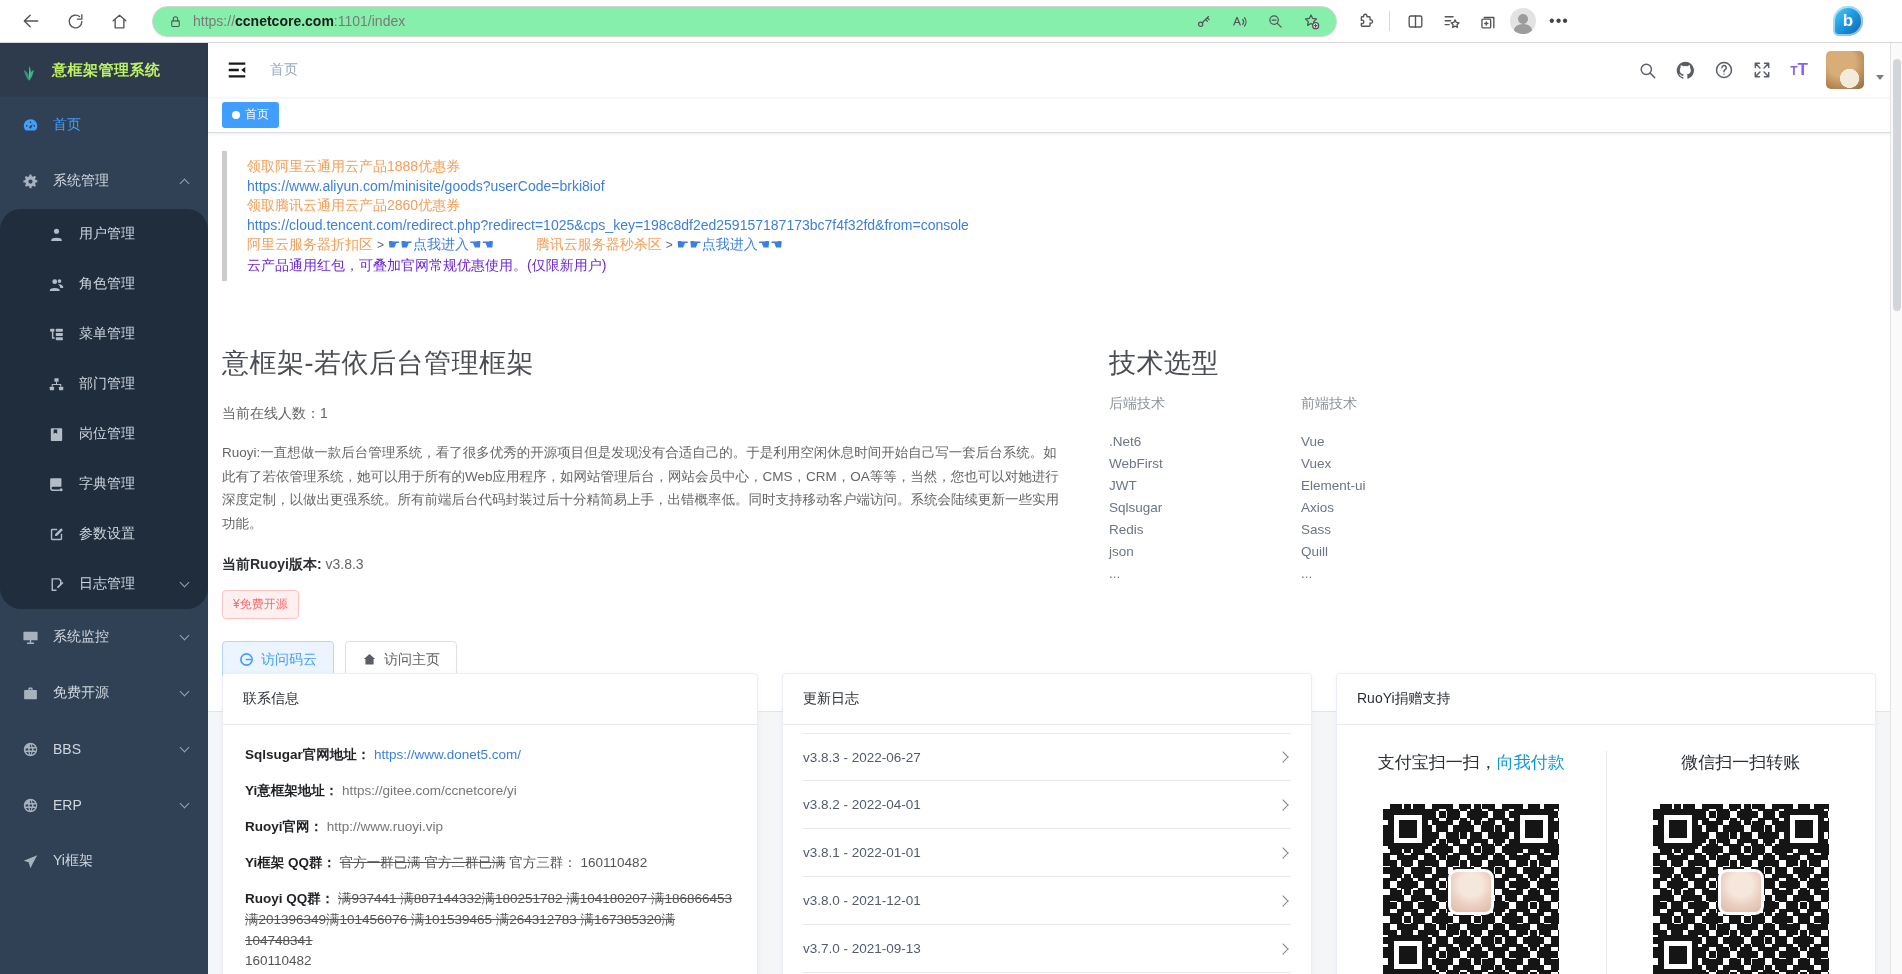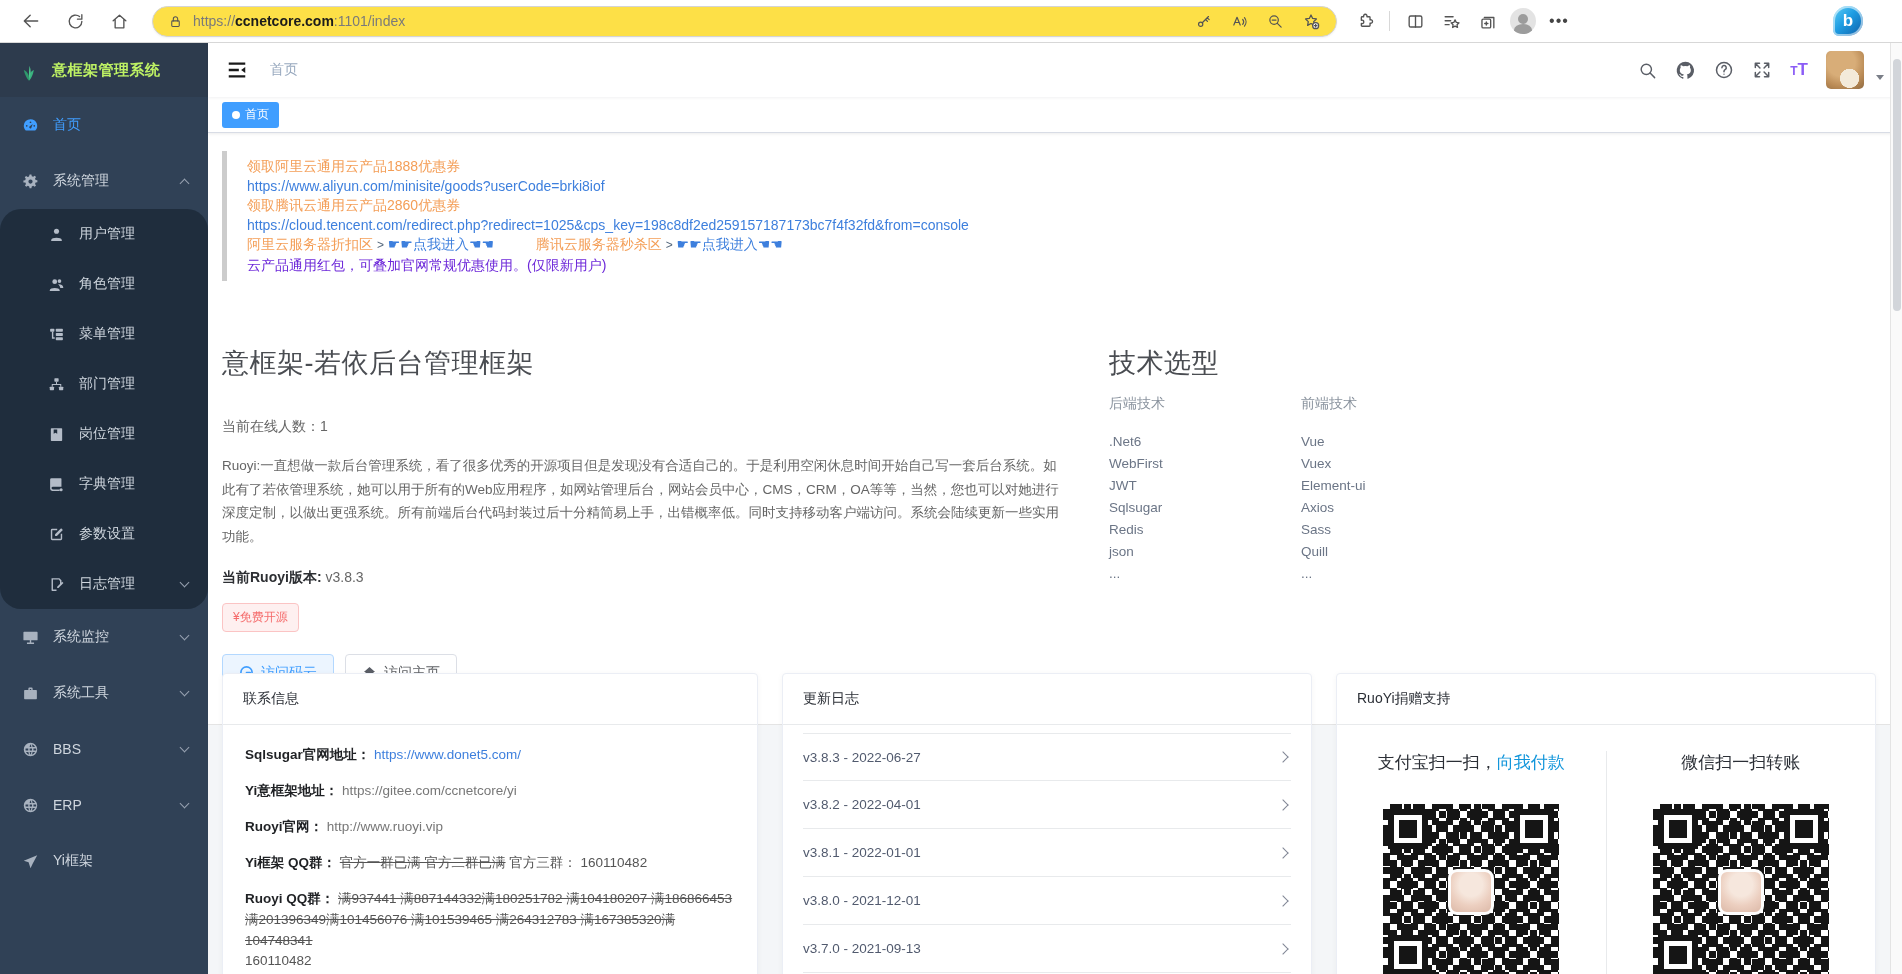--- a/index.html
+++ b/index.html
@@ -4,21 +4,21 @@
 <style>
   *{margin:0;padding:0;box-sizing:border-box;}
   html,body{width:1902px;height:974px;overflow:hidden;font-family:"Liberation Sans","DejaVu Sans",sans-serif;background:#fff;}
   .screen{position:relative;width:1902px;height:974px;overflow:hidden;}
 
   
   .chrome{position:absolute;left:0;top:0;width:100%;height:43px;background:#fff;border-bottom:1px solid #d9d9d9;display:flex;align-items:center;}
   .bicon{width:34px;height:34px;display:flex;align-items:center;justify-content:center;border-radius:6px;flex:0 0 auto;cursor:pointer;}
   .bicon svg{stroke:#545454;fill:none;stroke-width:1.7;stroke-linecap:round;stroke-linejoin:round;}
   .chrome-left{display:flex;align-items:center;gap:10px;padding-left:14px;}
-  .url-pill{margin-left:16px;width:1185px;height:31px;border:1px solid #d4d4d4;border-radius:16px;background:#fde047;box-shadow:0 1px 2px rgba(0,0,0,.05);display:flex;align-items:center;padding:0 8px 0 12px;}
+  .url-pill{margin-left:16px;width:1185px;height:31px;border:1px solid #d4d4d4;border-radius:16px;background:#86efac;box-shadow:0 1px 2px rgba(0,0,0,.05);display:flex;align-items:center;padding:0 8px 0 12px;}
   .url-pill .txt{font-size:14px;color:#7a7a7a;margin-left:8px;flex:1;white-space:nowrap;overflow:hidden;}
   .url-pill .txt b{color:#1b1b1b;font-weight:bold;}
   .pill-icons{display:flex;align-items:center;gap:2px;}
   .chrome-right{display:flex;align-items:center;gap:2px;margin-left:10px;}
   .vdiv{width:1px;height:20px;background:#d8d8d8;margin:0 6px;}
   .avatar-chip{width:26px;height:26px;border-radius:50%;background:#e3e3e3;position:relative;overflow:hidden;}
   .avatar-chip::before{content:"";position:absolute;left:50%;top:6px;width:10px;height:10px;margin-left:-5px;border-radius:50%;background:#9c9c9c;}
   .avatar-chip::after{content:"";position:absolute;left:50%;top:16px;width:18px;height:12px;margin-left:-9px;border-radius:50% 50% 0 0;background:#9c9c9c;}
   .dots{font-size:16px;color:#444;letter-spacing:1px;padding:0 6px;}
   .bing{width:30px;height:30px;border-radius:50% 50% 50% 6px;background:linear-gradient(135deg,#62d0f5 0%,#1e9de3 45%,#0e5ea8 100%);display:flex;align-items:center;justify-content:center;color:#fff;font-weight:bold;font-size:17px;margin-left:255px;box-shadow:inset 0 0 0 2px rgba(255,255,255,.55);}
@@ -62,21 +62,21 @@
   .bq{border-left:5px solid #ccc;padding:6px 0 6px 20px;font-size:14px;line-height:19.5px;}
   .bq .orange{color:#f49e57;}
   .bq a, .lnk{color:#3d7fdd;text-decoration:none;cursor:pointer;}
   .bq .red{color:#6d28d9;}
   .bq .darrow{color:#55687d;font-size:12px;}
   .bq .gap{display:inline-block;width:34px;}
 
   .two-col{display:flex;margin-top:64px;}
   .col-intro{width:845px;}
   h1.big{font-size:27px;font-weight:400;color:#4a4d52;letter-spacing:.5px;}
-  .online{margin-top:37px;font-size:14px;color:#666;}
+  .online{margin-top:24px;font-size:14px;color:#666;}
   .desc{margin-top:18px;font-size:13.5px;color:#666;line-height:1.75;}
   .verline{margin-top:20px;font-size:14px;color:#666;}
   .verline b{color:#2d2f33;}
   .freetag{display:inline-block;margin-top:16px;background:#fef0f0;border:1px solid #fbc4c4;color:#f56c6c;font-size:12px;padding:5px 10px;border-radius:4px;}
   .btnrow{margin-top:22px;display:flex;gap:11px;}
   .btn{height:38px;display:inline-flex;align-items:center;gap:7px;padding:0 16px;font-size:14px;border-radius:4px;cursor:pointer;border:1px solid #dcdfe6;background:#fff;color:#606266;}
   .btn.plain-blue{background:#ecf5ff;border-color:#b3d8ff;color:#409eff;}
   .col-tech{margin-left:42px;}
   h2.big{font-size:27px;font-weight:400;color:#4a4d52;letter-spacing:.5px;}
   .tech-cols{display:flex;margin-top:14px;}
@@ -305,21 +305,21 @@
       <svg class="s-ic" viewBox="0 0 24 24">
           <path d="M3 4h18a1 1 0 0 1 1 1v10a1 1 0 0 1-1 1h-8v3h4v2H7v-2h4v-3H3a1 1 0 0 1-1-1V5a1 1 0 0 1 1-1zm2 9l3.5-4 2.5 2.5L15 7l3 4z"></path>
         </svg>
       <span>系统监控</span>
       <span class="chev down"></span>
     </div>
     <div class="mi">
       <svg class="s-ic" viewBox="0 0 24 24">
           <path d="M9 7V5a1.5 1.5 0 0 1 1.5-1.5h3A1.5 1.5 0 0 1 15 5v2h5a1 1 0 0 1 1 1v11a1 1 0 0 1-1 1H4a1 1 0 0 1-1-1V8a1 1 0 0 1 1-1h5zm2-1.5V7h2V5.5zM3 12h18v2h-6v2H9v-2H3z"></path>
         </svg>
-      <span>系统工具</span>
+      <span>免费开源</span>
       <span class="chev down"></span>
     </div>
     <div class="mi">
       <svg class="s-ic" viewBox="0 0 24 24">
           <path d="M12 2.5A9.5 9.5 0 1 0 21.5 12 9.5 9.5 0 0 0 12 2.5zm6.5 6H15a14 14 0 0 0-1.3-3.8A7.6 7.6 0 0 1 18.5 8.5zM12 4.6A12 12 0 0 1 13.2 8.5h-2.4A12 12 0 0 1 12 4.6zM5.5 8.5h3.5A14 14 0 0 1 10.3 4.7 7.6 7.6 0 0 0 5.5 8.5zm0 7h3.5a14 14 0 0 0 1.3 3.8A7.6 7.6 0 0 1 5.5 15.5zm5.3 0h2.4A12 12 0 0 1 12 19.4a12 12 0 0 1-1.2-3.9zm4.2 0h3.5a7.6 7.6 0 0 1-4.8 3.8 14 14 0 0 0 1.3-3.8zm-9.9-2a7.8 7.8 0 0 1 0-3h3.8a16 16 0 0 0 0 3zm5.8 0a14 14 0 0 1 0-3h3.2a14 14 0 0 1 0 3zm5.2 0a16 16 0 0 0 0-3h3.8a7.8 7.8 0 0 1 0 3z"></path>
         </svg>
       <span>BBS</span>
       <span class="chev down"></span>
     </div>
     <div class="mi">

